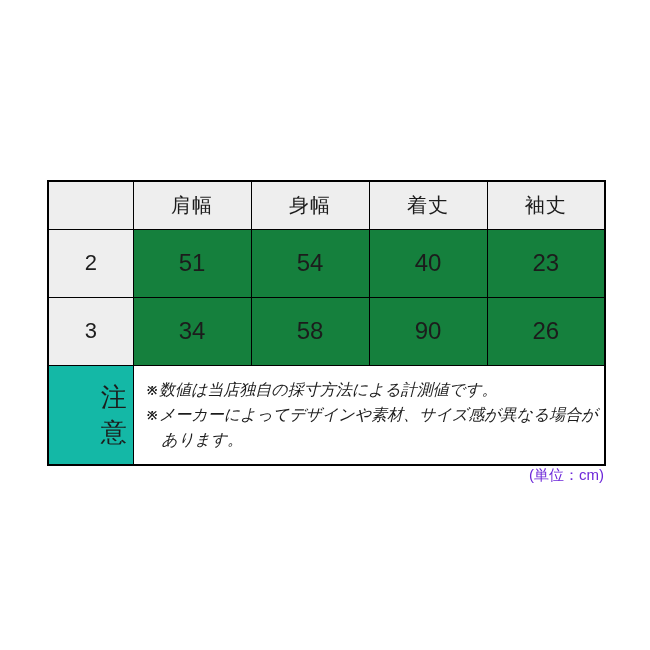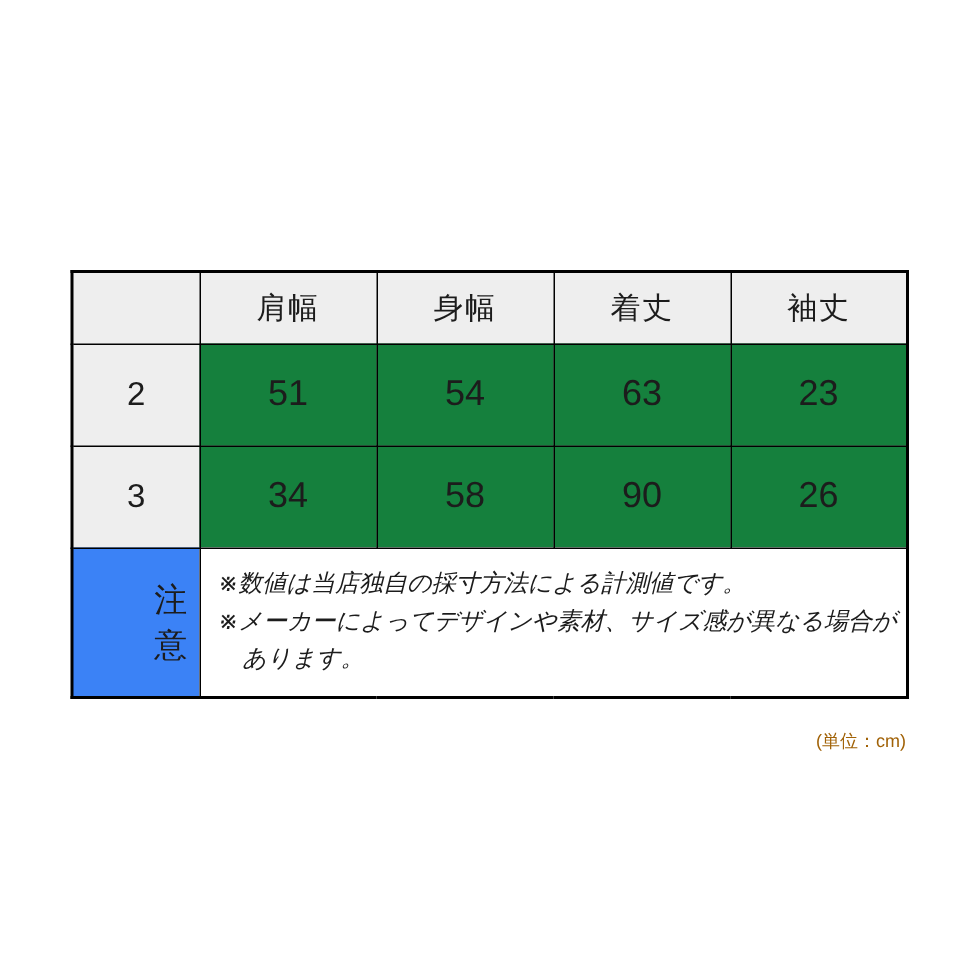--- a/index.html
+++ b/index.html
@@ -48,44 +48,44 @@
   tr.data-row th {
     background: #eeeeee;
     font-size: 22px;
   }
   tr.data-row td {
     background: #15803d;
     font-size: 24px;
   }
   tr.note-row { height: 100px; }
   tr.note-row th {
-    background: #3b82f6;
-    font-size: 22px;
+    background: #14b8a6;
+    font-size: 26px;
     letter-spacing: 1px;
     padding-left: 47px;
   }
   td.note-cell {
     background: #ffffff;
     text-align: left !important;
     padding: 10px 8px 10px 12px !important;
     font-size: 16px;
   }
   .note-line {
     line-height: 25px;
     white-space: nowrap;
     font-style: italic;
   }
   .note-line.indent {
     padding-left: 16px;
   }
   .unit-label {
-    margin-top: 20px;
+    margin-top: 0;
     text-align: right;
-    font-size: 12px;
-    color: #a16207;
+    font-size: 15px;
+    color: #6d28d9;
   }
 </style>
 </head>
 <body>
 
 <div class="chart-wrap">
   <table class="size-table">
     <colgroup>
       <col class="label-col">
       <col class="val-col">
@@ -98,21 +98,21 @@
       <th class="corner"></th>
       <th>肩幅</th>
       <th>身幅</th>
       <th>着丈</th>
       <th>袖丈</th>
     </tr>
     <tr class="data-row">
       <th>2</th>
       <td>51</td>
       <td>54</td>
-      <td>63</td>
+      <td>40</td>
       <td>23</td>
     </tr>
     <tr class="data-row">
       <th>3</th>
       <td>34</td>
       <td>58</td>
       <td>90</td>
       <td>26</td>
     </tr>
     <tr class="note-row">

